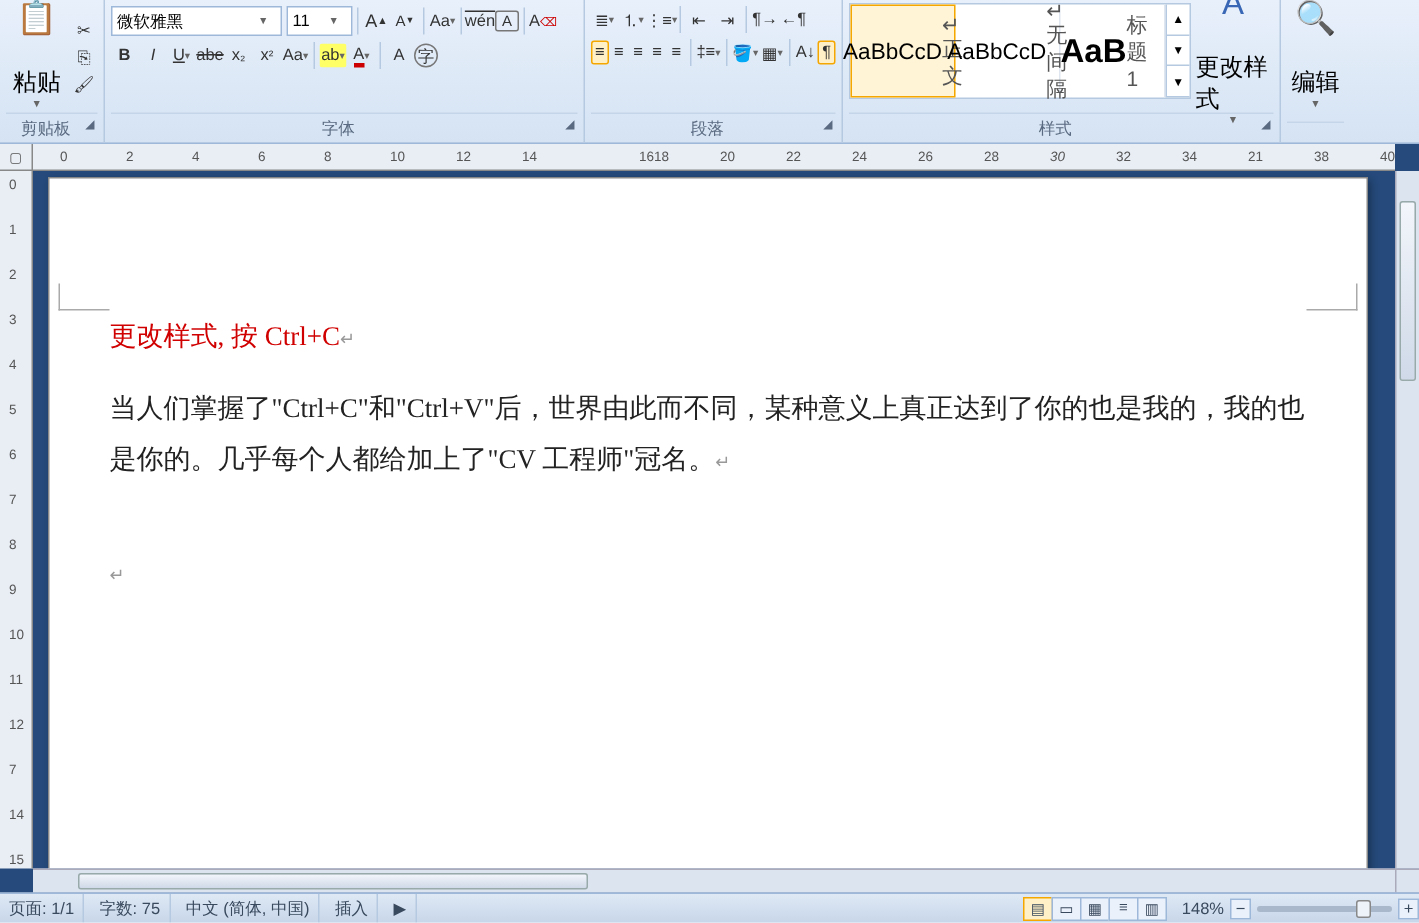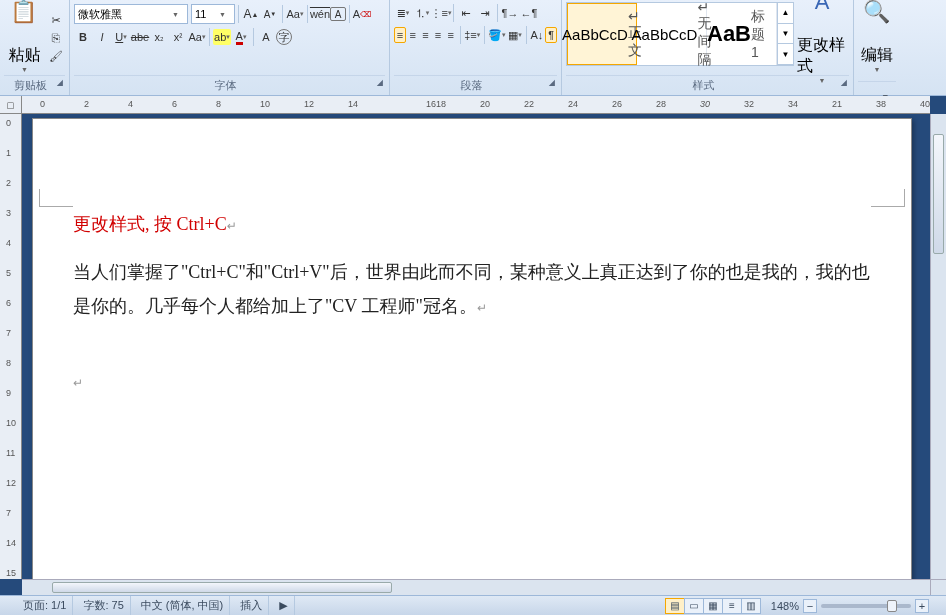--- a/index.html
+++ b/index.html
@@ -51,21 +51,21 @@
   .page { position: absolute; top: 4px; left: 10px; width: 880px; min-height: 600px; background: #fff; border: 1px solid #888; box-shadow: 2px 2px 5px rgba(0,0,0,.3); padding: 88px 40px 40px; }
   .margin-marker { position: absolute; width: 34px; height: 18px; }
   .margin-marker.tl { top: 70px; left: 6px; border-left: 1px solid #aaa; border-bottom: 1px solid #aaa;}
   .margin-marker.tr { top: 70px; right: 6px; border-right: 1px solid #aaa; border-bottom: 1px solid #aaa;}
 
   .doctext { font-family: "SimSun", serif; font-size: 18px; line-height: 1.9; color: #222; }
   .red { color: #d10000; }
   .ret { color: #999; font-size: 12px; }
 
   
-  .statusbar { position: absolute; bottom: 0; left: 0; right: 0; height: 20px; background: linear-gradient(#dfe9f5,#c7d6e9); border-top: 1px solid #9db8d9; display: flex; align-items: center; font-size: 11px; color: #3a4a5e; padding: 0 17px; gap: 4px; }
+  .statusbar { position: absolute; bottom: 0; left: 0; right: 0; height: 20px; background: linear-gradient(#dfe9f5,#c7d6e9); border-top: 1px solid #9db8d9; display: flex; align-items: center; font-size: 11px; color: #3a4a5e; padding: 0 0; gap: 4px; }
   .statusbar .cell { padding: 0 6px; border-right: 1px solid #b5c9e0; height: 100%; display: flex; align-items: center; cursor: pointer; }
   .views { display: flex; margin-left: auto; }
   .viewbtn { width: 20px; height: 16px; border: 1px solid #9db8d9; background: #eaf1fa; margin-left: -1px; display:flex; align-items:center; justify-content:center; font-size:10px; cursor:pointer;}
   .viewbtn.act { background:#fff0c8; border-color:#f5a700; }
   .zoom { display:flex; align-items:center; gap:4px; margin-left:6px;}
   .slider { width: 90px; height: 4px; background: #aab8cc; position: relative; border-radius:2px; cursor:pointer;}
   .slider .knob { position:absolute; top:-4px; left:66px; width:10px; height:12px; background:#eef3fa; border:1px solid #888; border-radius:2px; cursor:pointer;}
   .zbtn { width:14px; height:14px; border:1px solid #9db8d9; background:#eaf1fa; display:flex; align-items:center; justify-content:center; font-size:11px; cursor:pointer;}
 
   .cursor-arrow { position:absolute; right:52px; top:90px; font-size:16px; color:#000; pointer-events:none;}

